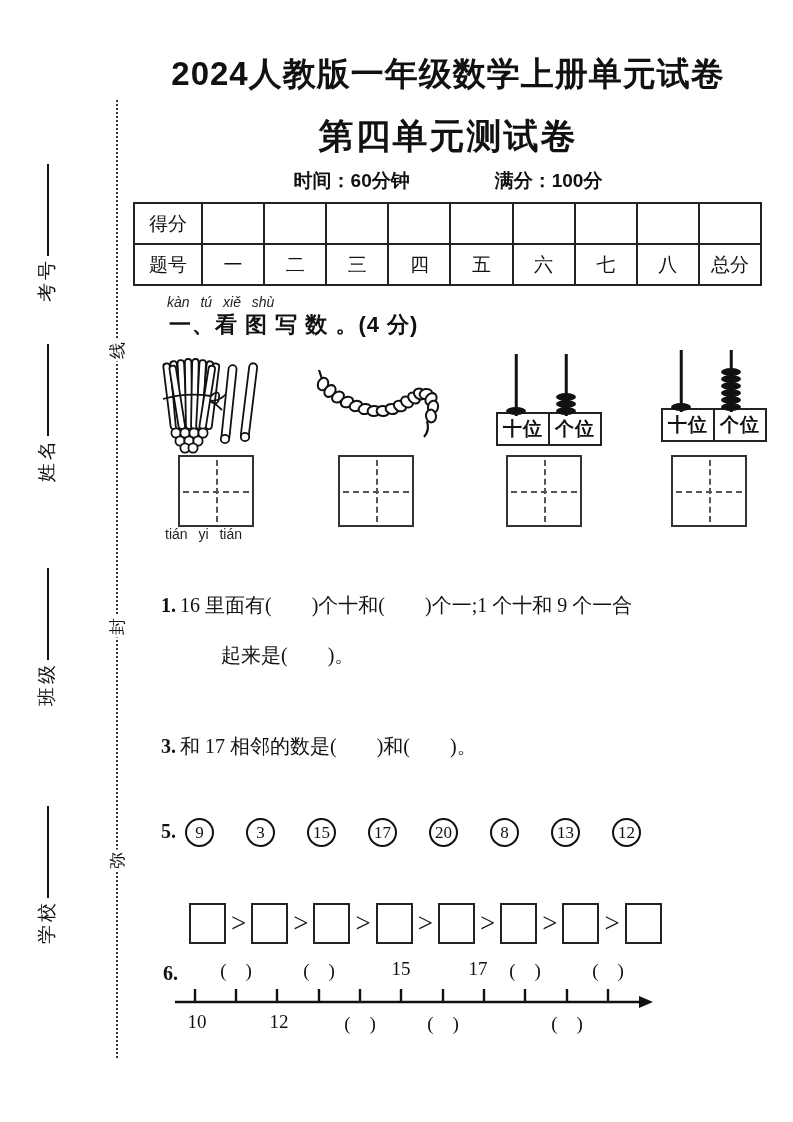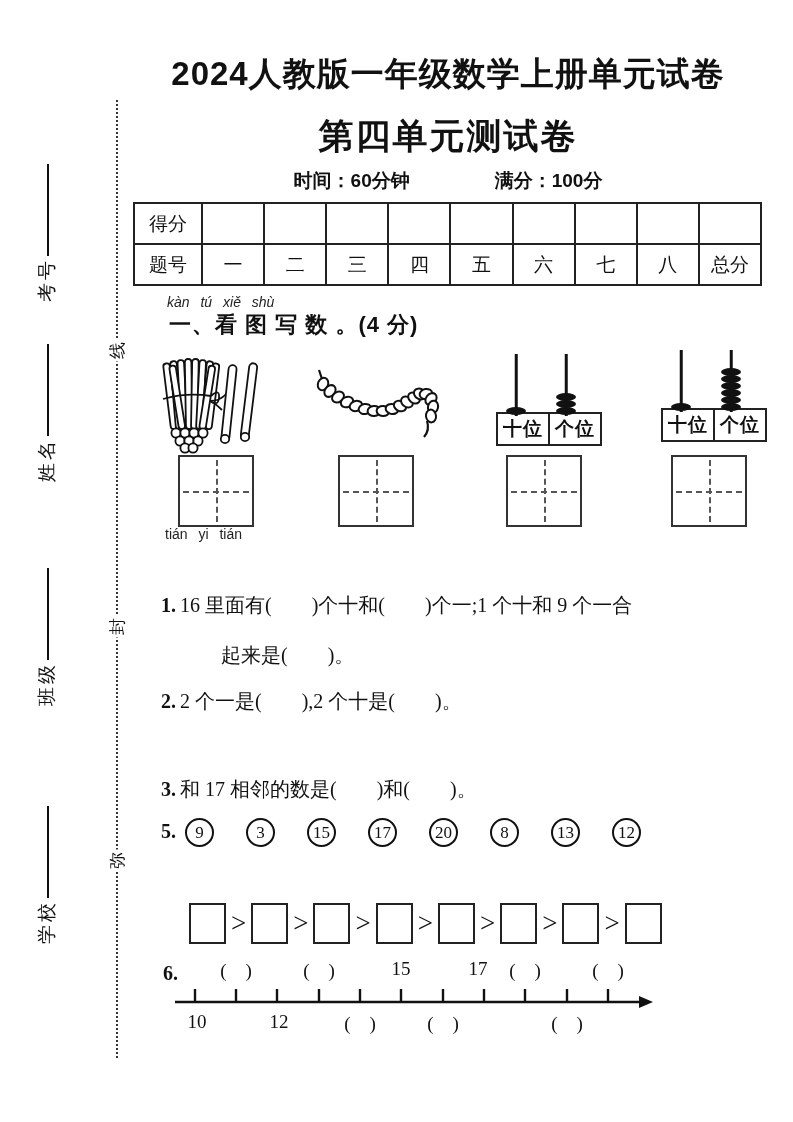--- a/index.html
+++ b/index.html
@@ -228,24 +228,21 @@
     <div class="tian" style="left:373px; top:455px;"></div>
     <div class="tian" style="left:538px; top:455px;"></div>
 
     <div class="pinyin" style="left:32px; top:526px;text-align:right;">tián yi tián</div>
 
     <div class="q" style="left:28px; top:592px;">
       <span class="qnum">1.</span><span>16 里面有(　　)个十和(　　)个一;1 个十和 9 个一合</span>
     </div>
     <div class="q" style="left:56px; top:642px;margin-left:32px;">起来是(　　)。</div>
 
-    <div class="q" style="left:28px; top:688px;">
-      <span class="qnum">2.</span><span>2 个一是(　　),2 个十是(　　)。</span>
-    </div>
-    <div class="q" style="left:28px; top:733px;margin-top:43px;">
+    <div class="q" style="left:28px; top:733px;">
       <span class="qnum">3.</span><span>和 17 相邻的数是(　　)和(　　)。</span>
     </div>
 
     <div class="q" style="left:28px; top:818px;">
       <span class="qnum">5.</span>
       <span class="circ">9</span>
       <span class="circ">3</span>
       <span class="circ">15</span>
       <span class="circ">17</span>
       <span class="circ">20</span>

